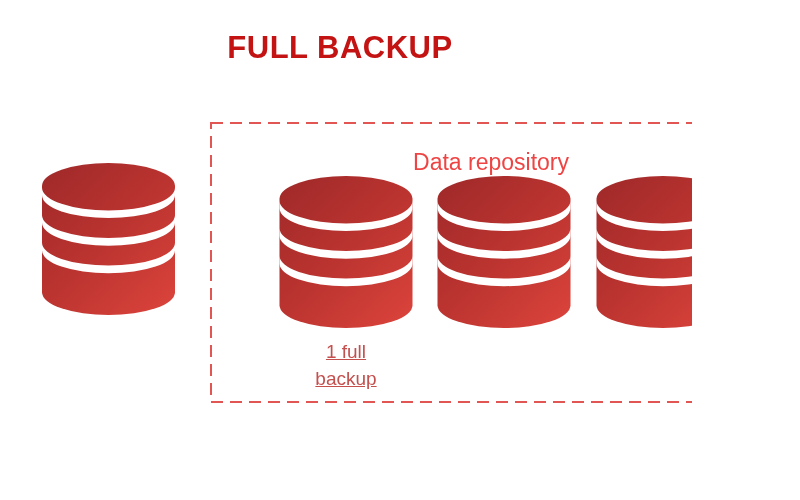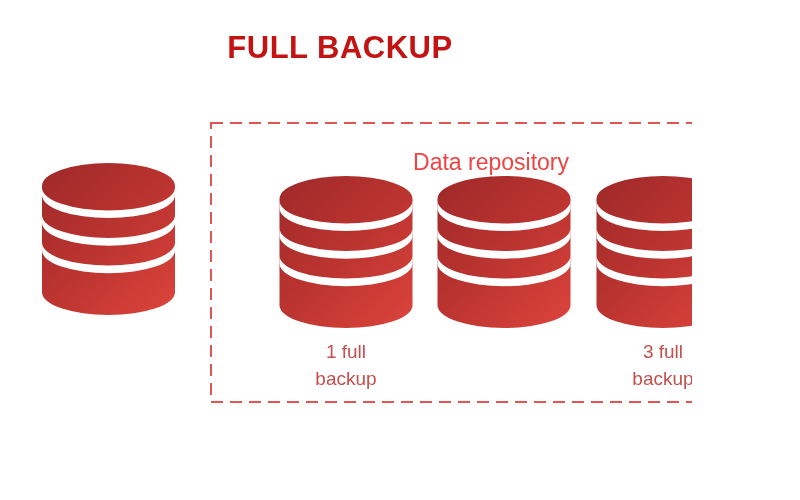--- a/index.html
+++ b/index.html
@@ -17,21 +17,21 @@
   .repo-border{position:absolute;left:0;top:0;width:100%;height:100%;}
   .repo-title{
     position:absolute;top:9px;left:0;width:100%;text-align:center;
     font-size:23px;color:#ef4444;margin-top:18px;
   }
   .repo-item{position:absolute;top:54px;width:136px;text-align:center;}
   .repo-item.i0{left:68px;}
   .repo-item.i1{left:226px;}
   .repo-item.i2{left:385px;}
   .repo-item .item-label{
-    width:84px;margin:10px auto 0;font-size:19px;line-height:27px;color:#c4504e;
+    width:84px;margin:10px auto 0;font-size:19px;line-height:27px;color:#c4504e;text-decoration:underline;
   }
   
   .source{position:absolute;left:42px;top:163px;width:133px;text-align:center;}
   .source-label{
     position:relative;left:-34px;width:200px;margin-top:21px;
     font-size:26px;font-weight:bold;color:#d14a42;
   }
   .cyl{display:block;}
   .defs-holder{position:absolute;width:0;height:0;overflow:hidden;}
 </style>
@@ -86,17 +86,16 @@
       </svg>
     </div>
 
     <div class="repo-item i2">
       <svg class="cyl" width="136" height="152" viewBox="0 0 140 160">
         <path fill="url(#cylGrad)" d="M0 24 A70 24 0 0 1 140 24 L140 136 A70 24 0 0 1 0 136 Z"></path>
         <path fill="#ffffff" d="M0 26 A70 24 0 0 0 140 26 L140 34 A70 24 0 0 1 0 34 Z"></path>
         <path fill="#ffffff" d="M0 55 A70 24 0 0 0 140 55 L140 63 A70 24 0 0 1 0 63 Z"></path>
         <path fill="#ffffff" d="M0 84 A70 24 0 0 0 140 84 L140 92 A70 24 0 0 1 0 92 Z"></path>
       </svg>
-      <div class="item-label">3 full backup</div>
     </div>
   </div>
 
 </div>
 
 </body></html>

